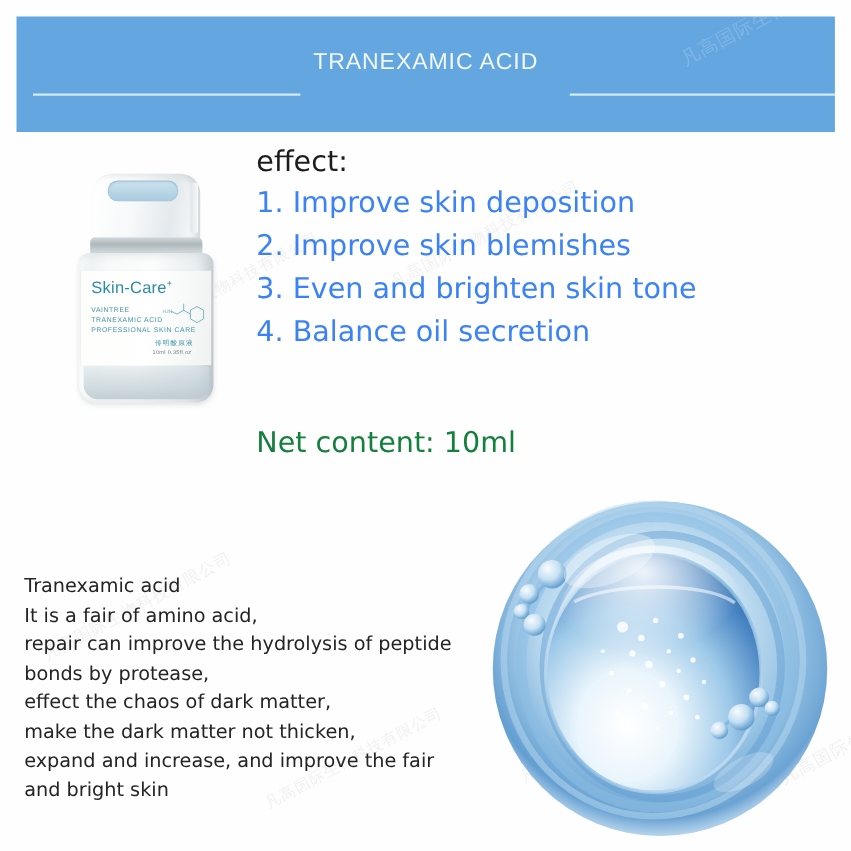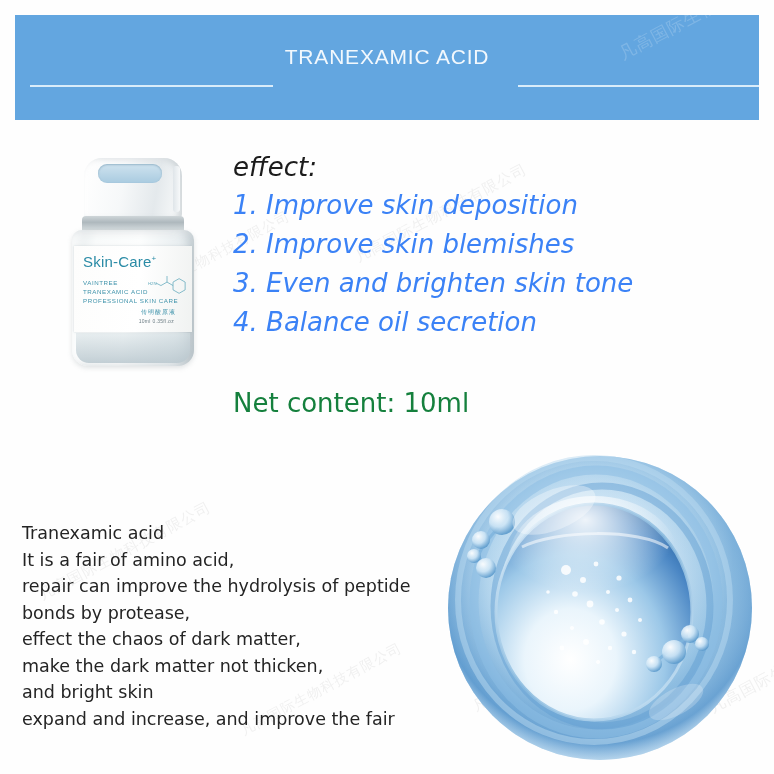--- a/index.html
+++ b/index.html
@@ -201,23 +201,22 @@
     top: 28px;
     width: 38px;
     height: 30px;
     opacity: 0.85;
   }
 
   
   .effect-block {
     position: absolute;
     left: 233px;
-    top: 148px;
+    top: 128px;
     width: 520px;
-    font-style: italic;
   }
   .effect-heading {
     font-family: "DejaVu Sans", sans-serif;
     font-size: 26px;
     color: #1c1c1c;
     line-height: 38px;
     font-weight: 400;
   }
   .effect-item {
     font-family: "DejaVu Sans", sans-serif;
@@ -330,22 +329,22 @@
 
   <div class="net-content">Net content: 10ml</div>
 
   <div class="description">
     <div class="desc-line">Tranexamic acid</div>
     <div class="desc-line">It is a fair of amino acid,</div>
     <div class="desc-line">repair can improve the hydrolysis of peptide</div>
     <div class="desc-line">bonds by protease,</div>
     <div class="desc-line">effect the chaos of dark matter,</div>
     <div class="desc-line">make the dark matter not thicken,</div>
+    <div class="desc-line">expand and increase, and improve the fair</div>
     <div class="desc-line">and bright skin</div>
-    <div class="desc-line">expand and increase, and improve the fair</div>
   </div>
 
   <svg class="droplet" viewBox="0 0 312 312">
     <defs>
       <radialGradient id="gOuter" cx="42%" cy="34%" r="72%">
         <stop offset="0%" stop-color="#f4fafe"></stop>
         <stop offset="38%" stop-color="#d4e9f7"></stop>
         <stop offset="72%" stop-color="#9dc7e6"></stop>
         <stop offset="100%" stop-color="#cfe5f5"></stop>
       </radialGradient>

